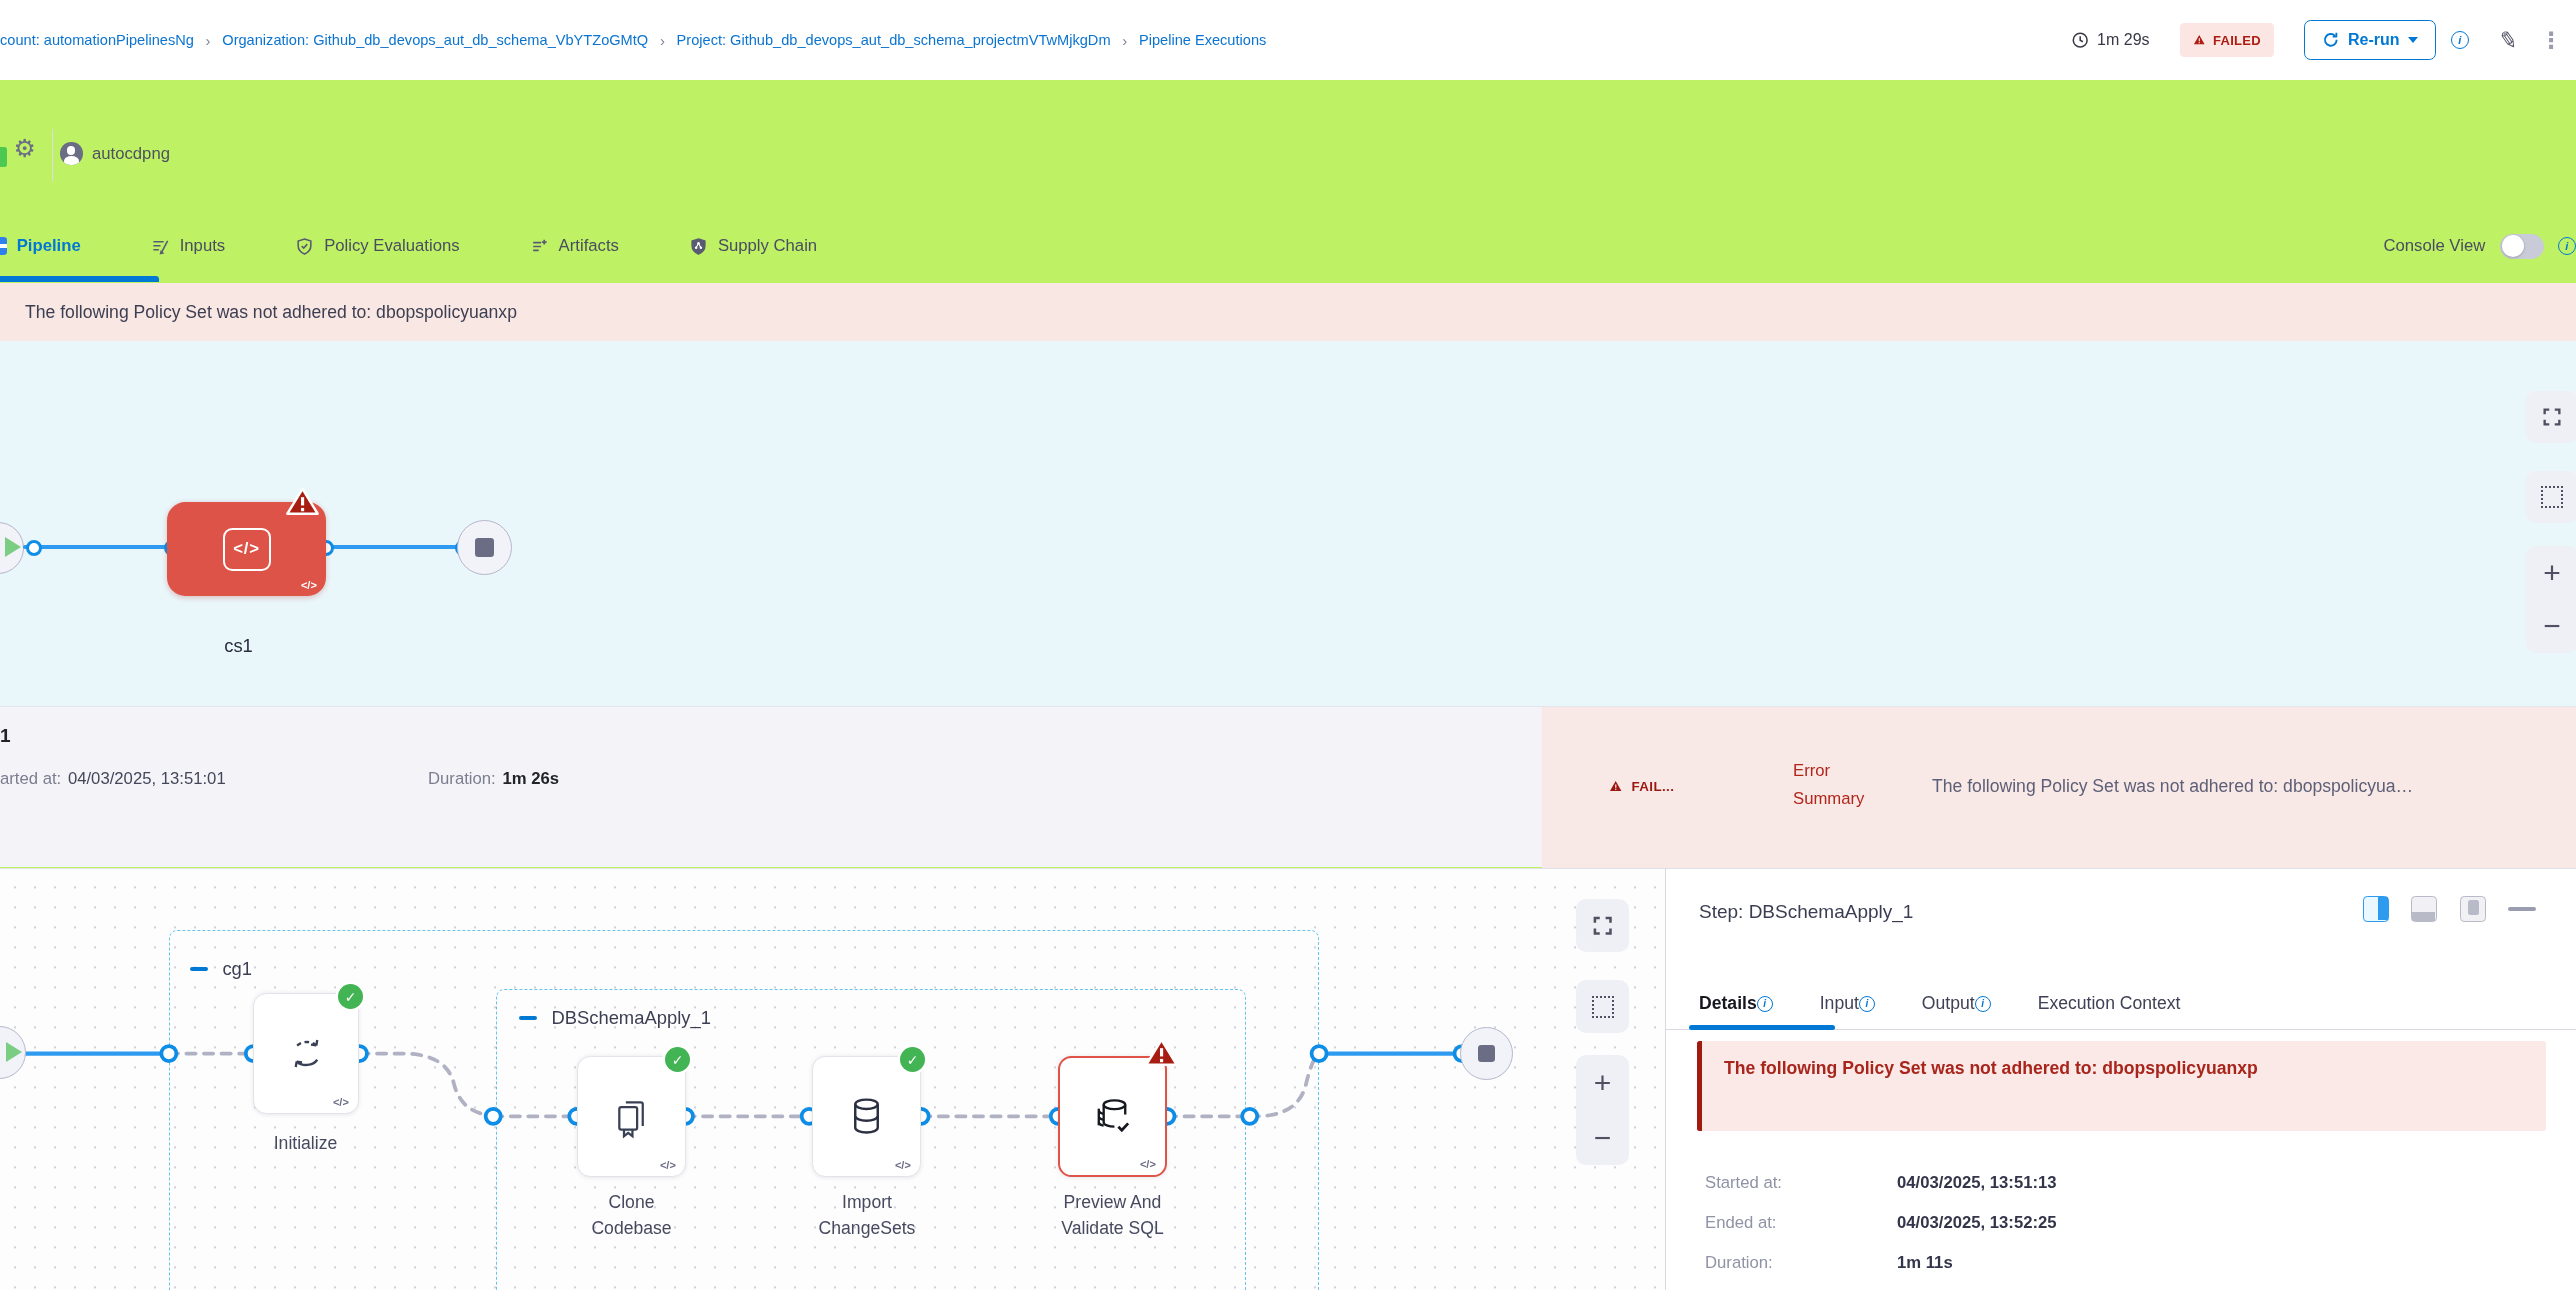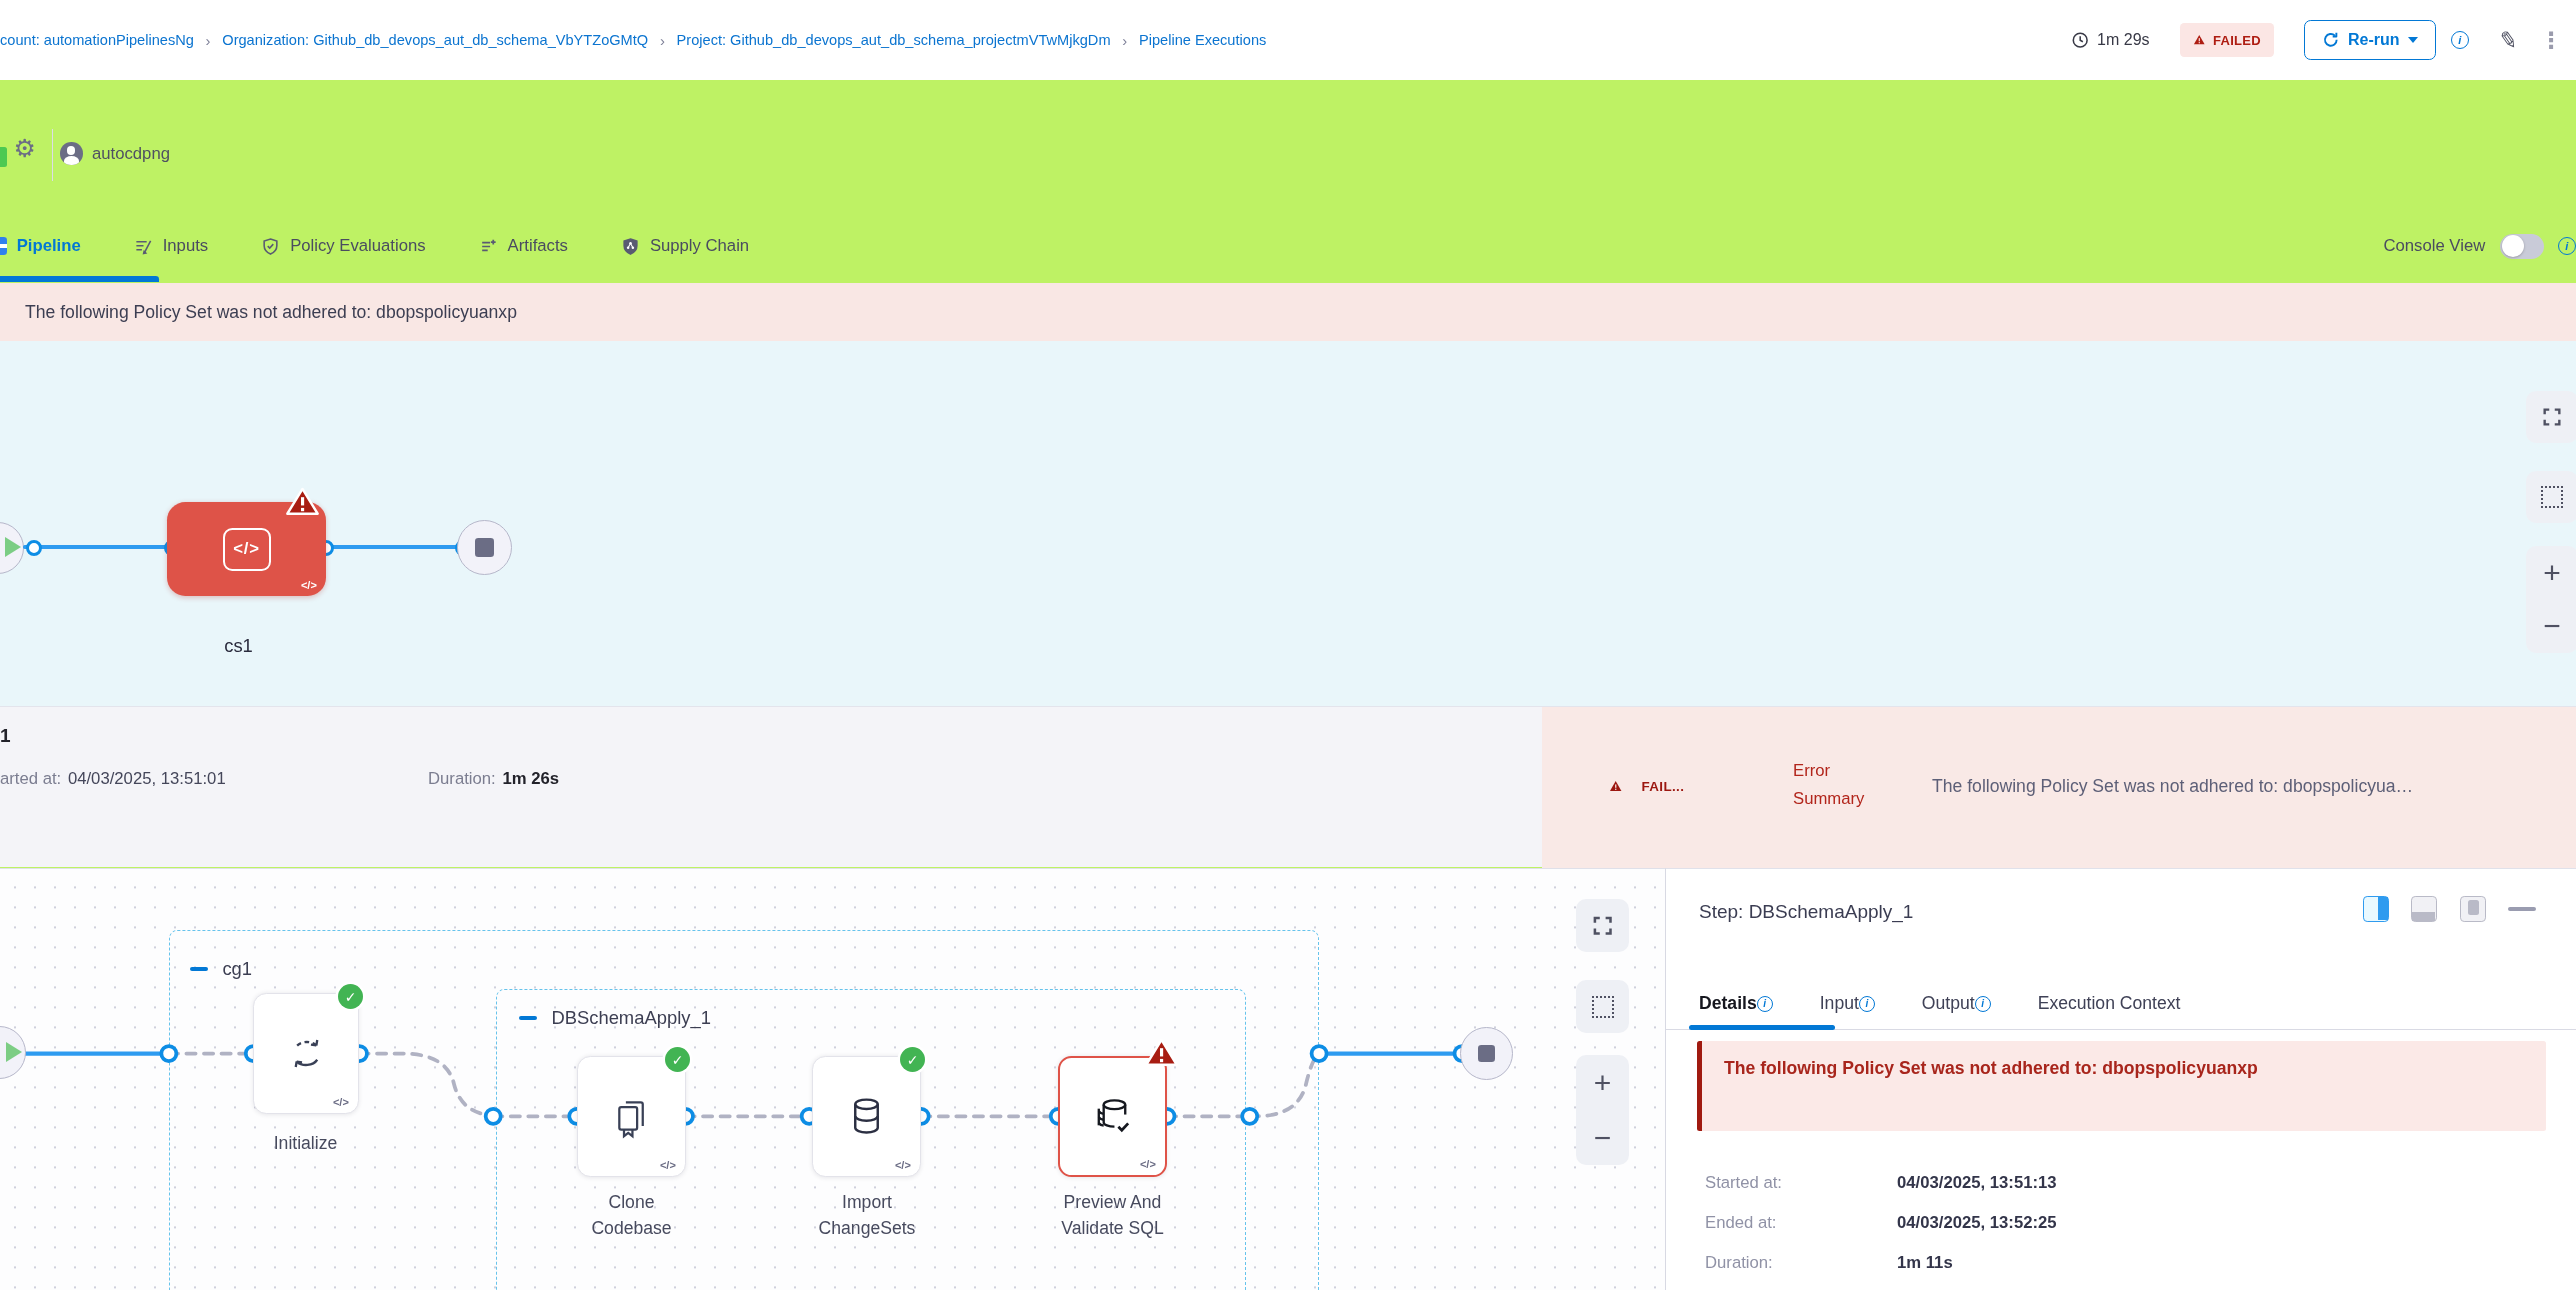--- a/index.html
+++ b/index.html
@@ -32,21 +32,21 @@
   .meta-row { left:0; top:127px; height:60px; width:752px; }
   .green-sliver { left:-3.3px; top:20px; width:10px; height:20px; background:#4dc952; border-radius:2.5px; }
   .icon-gear { left:13.4px; top:6.7px; font-size:25px; color:#6b6d85; }
   .meta-divider { left:52px; top:1.7px; width:0.8px; height:52px; background:#dcdde6; }
   .avatar { left:60px; top:15px; width:22.6px; height:22.6px; border-radius:50%; background:#6b6d85; overflow:hidden; }
   .avatar::before { content:""; position:absolute; left:7px; top:4.2px; width:8.4px; height:8.4px; border-radius:50%; background:#fff; }
   .avatar::after { content:""; position:absolute; left:3.8px; top:14px; width:15px; height:10px; border-radius:50% 50% 0 0; background:#fff; }
   .user-name { left:92px; top:16.7px; font-size:16.7px; color:#4f5162; }
 
   
-  .tabs-row { left:0; top:209px; width:2576px; height:74px; display:flex; align-items:center; gap:53px; }
+  .tabs-row { left:0; top:209px; width:2576px; height:74px; display:flex; align-items:center; gap:70px; }
   .tab { display:flex; align-items:center; gap:10px; font-size:16.7px; color:#4a4c60; cursor:pointer; white-space:nowrap; }
   .tab .ticon { color:#595b72; display:flex; }
   .tab.active { color:#0278d5; font-weight:bold; }
   .tab-underline { left:0; top:276px; width:159px; height:5.9px; background:#0278d5; border-radius:0 3.3px 0 0; }
   .pipeline-frag { width:16.7px; height:18.4px; margin-left:-10px; background:#2f80ed; border-radius:3.3px; position:relative; }
   .pipeline-frag::after { content:""; position:absolute; left:5.9px; top:7.5px; width:11px; height:3.3px; background:#fff; }
   .console-cluster { right:0; top:209px; height:74px; display:flex; align-items:center; }
   .console-label { font-size:16.7px; color:#4a4c60; }
   .toggle { margin-left:15px; width:44px; height:25px; background:#c9cbd8; border-radius:12.5px; position:relative; cursor:pointer; }
   .toggle .knob { position:absolute; left:1.7px; top:1.7px; width:22px; height:22px; background:#fff; border-radius:50%; box-shadow:0 0.8px 2.5px rgba(0,0,0,.25); }
@@ -81,21 +81,21 @@
 
   
   .stage-bar { left:0; top:706px; width:2576px; height:161px; background:#f4f4f8; border-top:0.8px solid #e3e4ec; }
   .sb-name { left:0; top:18.4px; font-size:19px; font-weight:bold; color:#22222a; }
   .sb-row { left:0; top:62px; font-size:16.7px; display:flex; }
   .sb-label { color:#7b7d90; }
   .sb-val { color:#44465a; margin-left:6.7px; }
   .sb-dur { left:428px; top:62px; font-size:16.7px; display:flex; }
   .sb-dur b { color:#22222a; margin-left:6.7px; }
   .fail-zone { left:1542px; top:0; width:1034px; height:161px; background:#f9e9e6; }
-  .fail-chip { left:67px; top:72px; display:flex; align-items:center; gap:19px; color:#9c1710; font-weight:bold; font-size:13.4px; letter-spacing:0.4px; }
+  .fail-chip { left:67px; top:72px; display:flex; align-items:center; gap:9px; color:#9c1710; font-weight:bold; font-size:13.4px; letter-spacing:0.4px; }
   .err-sum-label { left:251px; top:50px; width:100px; font-size:16.7px; color:#b2251b; line-height:28px; }
   .err-sum-text { left:390px; top:69px; width:644px; font-size:17.6px; color:#5d5f77; white-space:nowrap; overflow:hidden; }
 
   
   .canvas-bottom { left:0; top:868px; width:1666px; height:423px; background:#fdfdfe; border-top:0.8px solid #dfe0e9; border-right:0.8px solid #d8d9e3;
     background-image:radial-gradient(#cfd0dc 1.1px, transparent 1.2px); background-size:20px 20px; background-position:5px 8.4px; }
   .dash-box { border:1.7px dashed #66c3ec; border-radius:8.4px; }
   .grp-label { display:flex; align-items:center; gap:14px; font-size:18.4px; color:#3c3e52; }
   .grp-minus { width:18.4px; height:4.2px; background:#0278d5; border-radius:2.5px; cursor:pointer; }
   .step-card { background:#fff; border:0.8px solid #e3e3ea; border-radius:13.4px; box-shadow:0 0.8px 4.2px rgba(40,41,61,.10);

